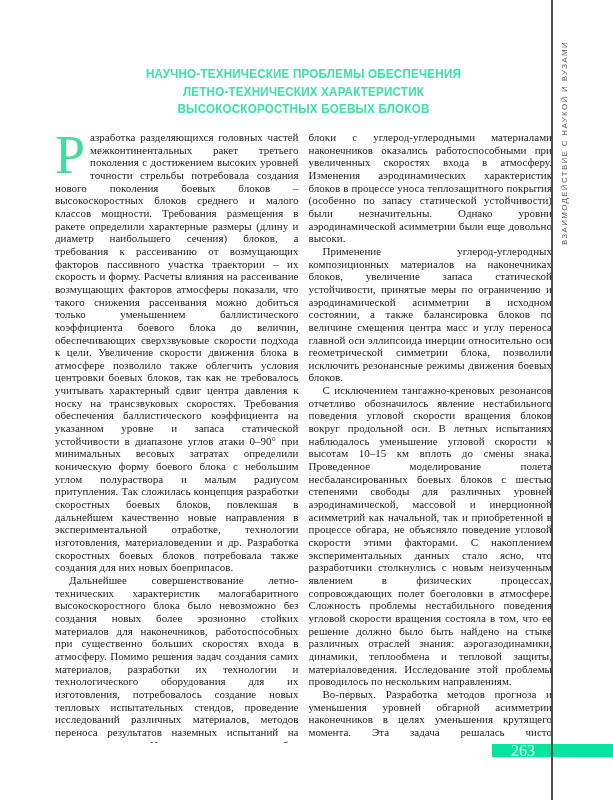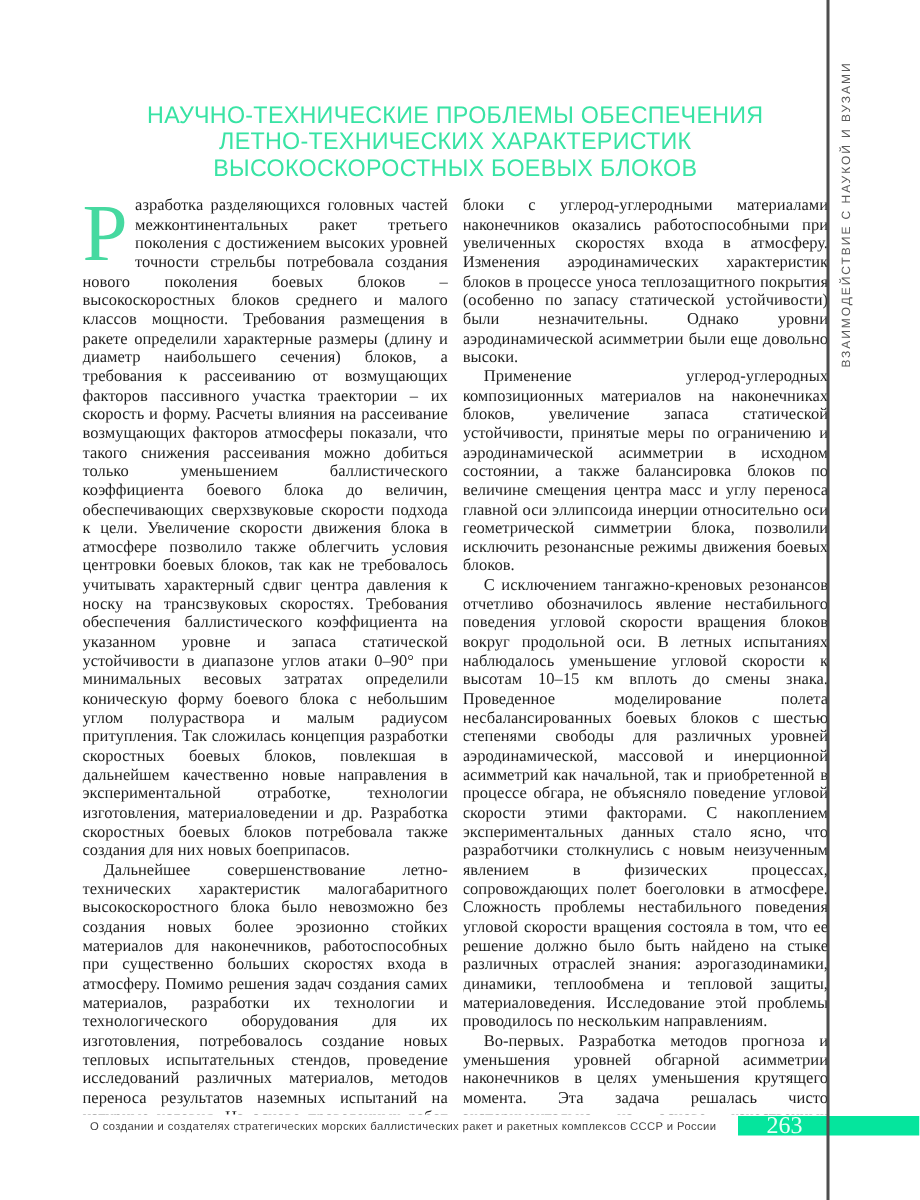--- a/index.html
+++ b/index.html
@@ -13,22 +13,22 @@
     position: relative;
     width: 613px; height: 800px;
     background: #fff;
   }
   
   .title {
     position: absolute;
     left: 55px; top: 58px; width: 497px;
     text-align: center;
     font-family: "Liberation Sans", "DejaVu Sans", sans-serif;
-    font-weight: normal;
-    font-size: 16px;
+    font-weight: bold;
+    font-size: 12px;
     line-height: 17.5px;
     letter-spacing: 0.2px;
     color: #38e3a4;
   }
   .title span { display: block; transform: scaleX(0.97); transform-origin: center; }
   
   .columns {
     position: absolute;
     left: 55px; top: 131px; width: 497px; height: 612px;
     display: flex;
@@ -114,18 +114,17 @@
       <p class="noindent">блоки с углерод-углеродными материалами наконечников оказались работоспособными при увеличенных скоростях входа в атмосферу. Изменения аэродинамических характеристик блоков в процессе уноса теплозащитного покрытия (особенно по запасу статической устойчивости) были незначительны. Однако уровни аэродинамической асимметрии были еще довольно высоки.</p>
       <p>Применение углерод-углеродных композиционных материалов на наконечниках блоков, увеличение запаса статической устойчивости, принятые меры по ограничению и аэродинамической асимметрии в исходном состоянии, а также балансировка блоков по величине смещения центра масс и углу переноса главной оси эллипсоида инерции относительно оси геометрической симметрии блока, позволили исключить резонансные режимы движения боевых блоков.</p>
       <p>С исключением тангажно-креновых резонансов отчетливо обозначилось явление нестабильного поведения угловой скорости вращения блоков вокруг продольной оси. В летных испытаниях наблюдалось уменьшение угловой скорости к высотам 10–15 км вплоть до смены знака. Проведенное моделирование полета несбалансированных боевых блоков с шестью степенями свободы для различных уровней аэродинамической, массовой и инерционной асимметрий как начальной, так и приобретенной в процессе обгара, не объясняло поведение угловой скорости этими факторами. С накоплением экспериментальных данных стало ясно, что разработчики столкнулись с новым неизученным явлением в физических процессах, сопровождающих полет боеголовки в атмосфере. Сложность проблемы нестабильного поведения угловой скорости вращения состояла в том, что ее решение должно было быть найдено на стыке различных отраслей знания: аэрогазодинамики, динамики, теплообмена и тепловой защиты, материаловедения. Исследование этой проблемы проводилось по нескольким направлениям.</p>
       <p>Во-первых. Разработка методов прогноза и уменьшения уровней обгарной асимметрии наконечников в целях уменьшения крутящего момента. Эта задача решалась чисто экспериментально на основе качественных представлений влияния параметров как путем конструирования (выбором структуры) композиционного материала, так и путем улучшения технологии изготовления матери-</p>
     </div>
   </div>
 
   <div class="side-rule"></div>
   <div class="side-label">ВЗАИМОДЕЙСТВИЕ С НАУКОЙ И ВУЗАМИ</div>
 
-  <div class="footer-text">О создании и создателях стратегических морских баллистических ракет и ракетных комплексов СССР и России</div>
   <div class="page-bar">
     <div class="page-number">263</div>
   </div>
 
 </div>
 
 </body></html>

